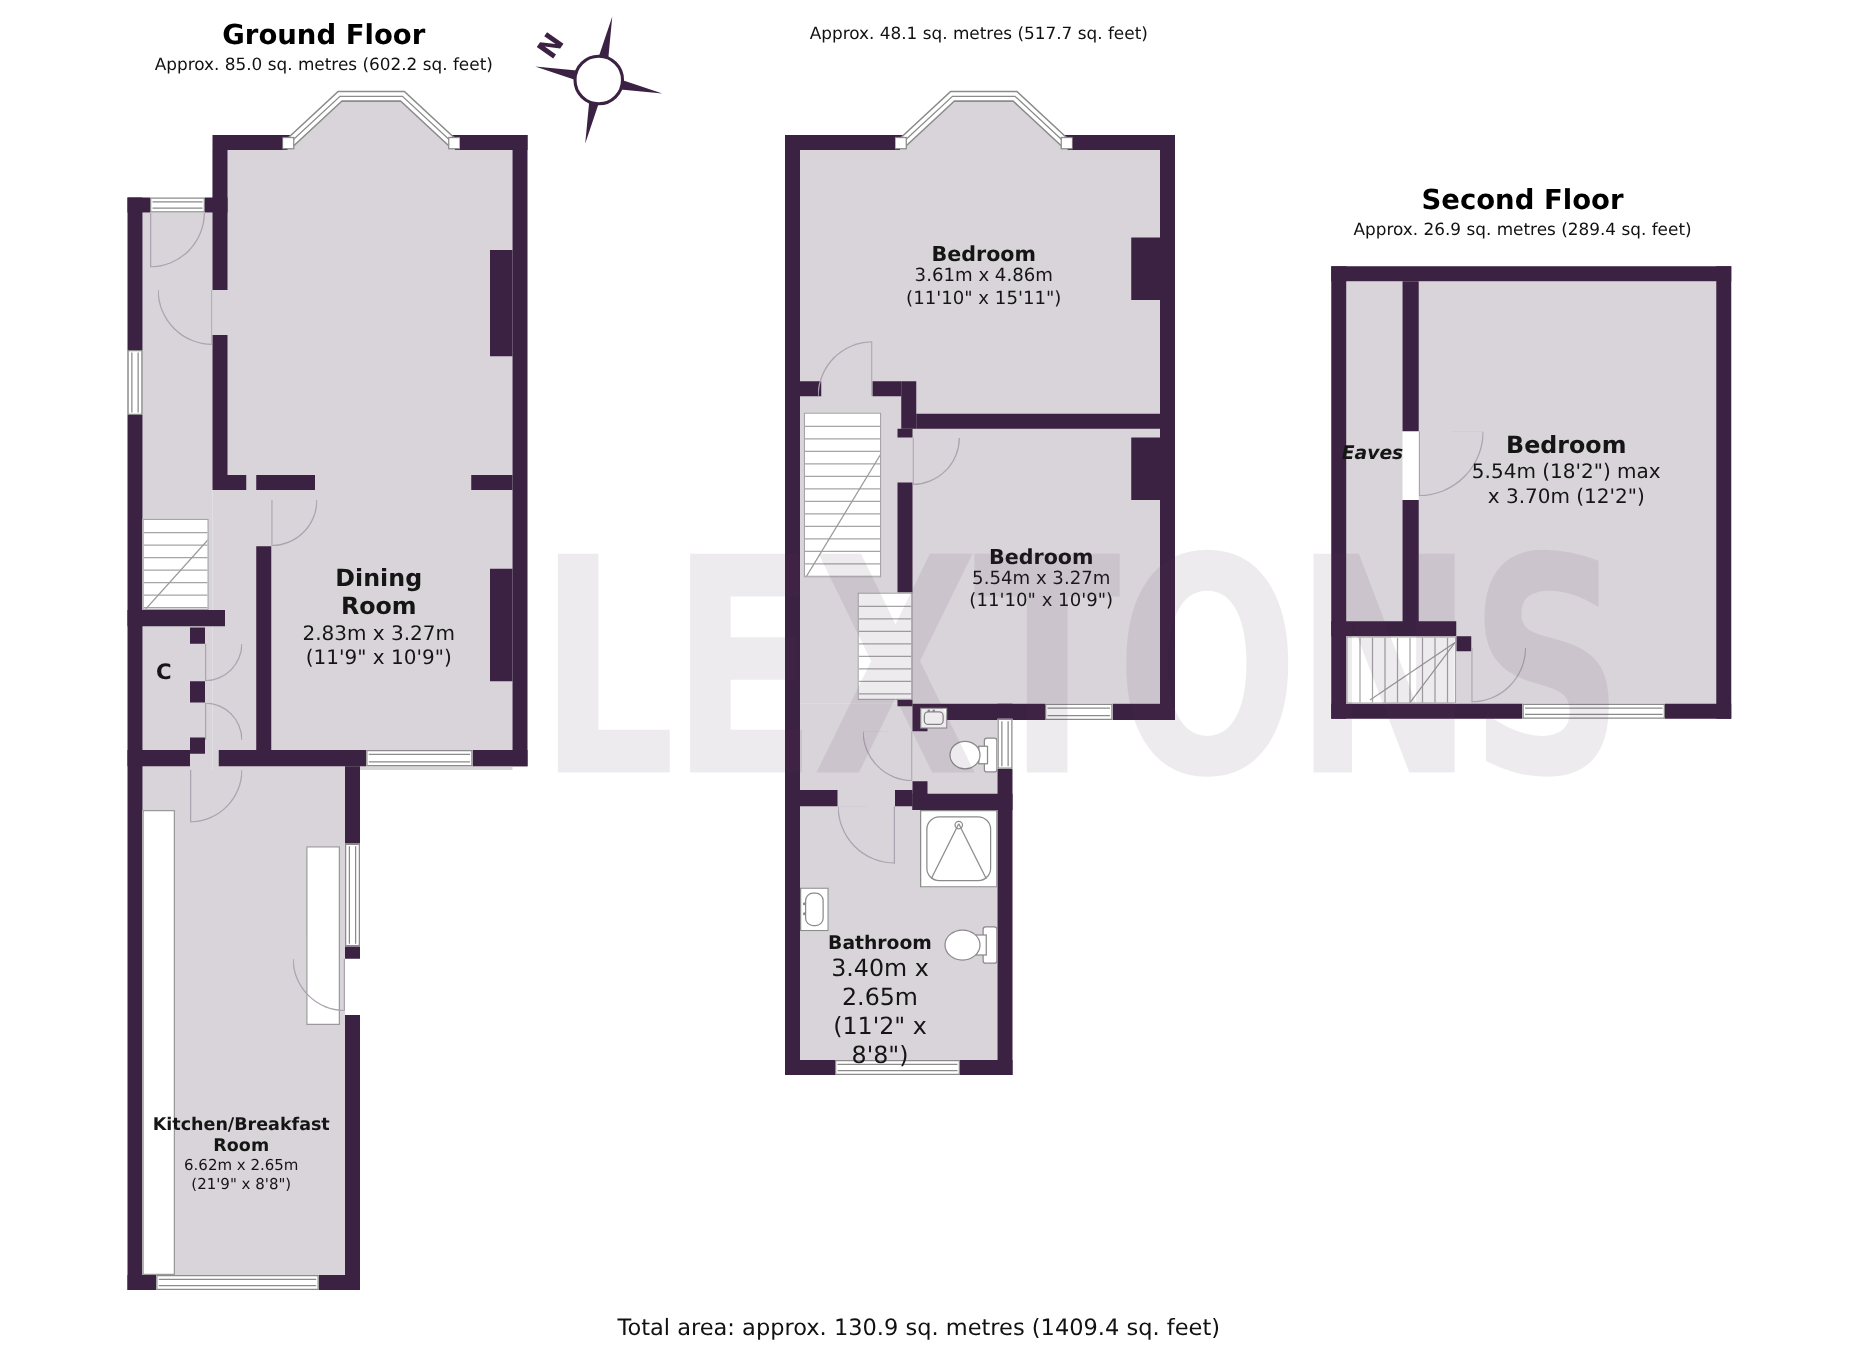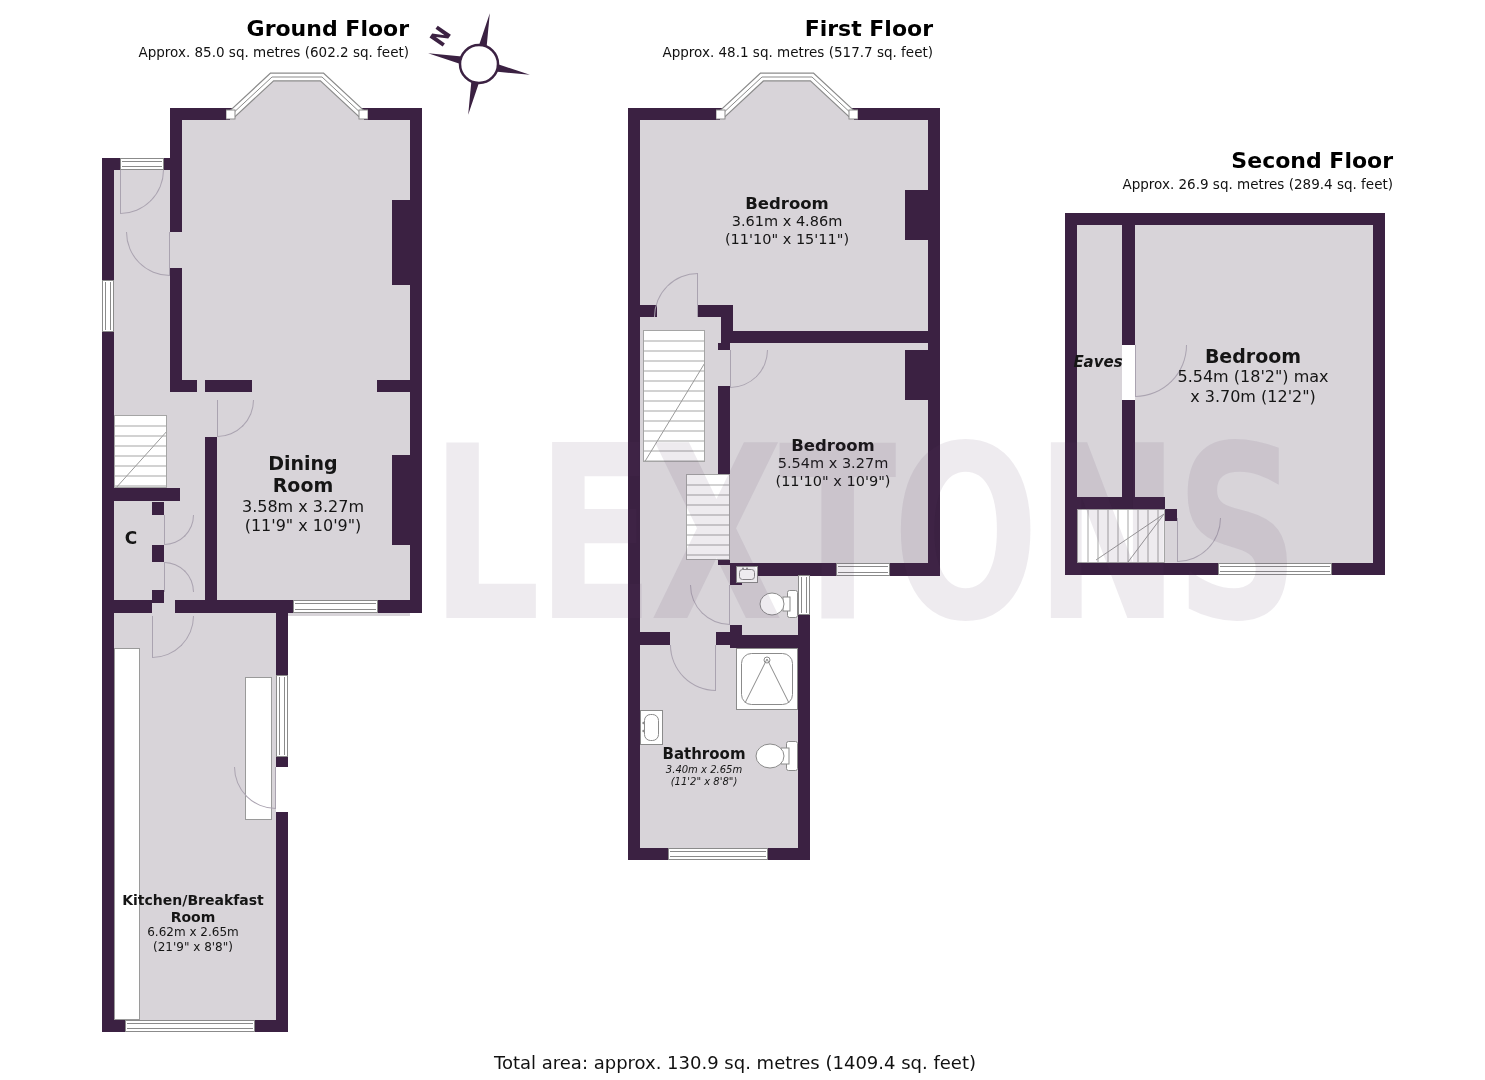--- a/index.html
+++ b/index.html
@@ -18,31 +18,31 @@
   .arc.br{border-radius:0 0 100% 0;border-top:none;}
   .arc.bl{border-radius:0 0 0 100%;border-top:none;}
   .arc.tl{border-radius:100% 0 0 0;border-bottom:none;}
   .arc.tr{border-radius:0 100% 0 0;border-bottom:none;}
   .stairs{position:absolute;background:#fff;border:1px solid #a5a5a5;box-sizing:border-box;z-index:4;overflow:hidden;}
   .fixture{position:absolute;z-index:4;}
   .bay{position:absolute;z-index:4;}
   .watermark{position:absolute;left:310px;top:400px;width:860px;height:270px;text-align:center;
     font-weight:bold;font-size:240px;line-height:270px;letter-spacing:-6px;
     color:rgba(88,62,96,0.10);transform:scaleX(0.72);transform-origin:50% 50%;z-index:2;white-space:nowrap;}
-  .floor-title{position:absolute;text-align:right;z-index:6;}
+  .floor-title{position:absolute;text-align:center;z-index:6;}
   .ft-name{font-size:22px;font-weight:bold;color:#000;}
   .ft-area{font-size:13.5px;margin-top:3px;color:#111;}
   .room-label{position:absolute;text-align:center;z-index:6;color:#151515;}
   .rl-name{font-weight:bold;}
   .lg .rl-name{font-size:19px;line-height:1.18;}
   .lg .rl-dim{font-size:16px;line-height:1.22;}
   .md .rl-name{font-size:16.5px;line-height:1.18;}
   .md .rl-dim{font-size:14.5px;line-height:1.22;}
   .sm .rl-name{font-size:15px;line-height:1.18;}
-  .sm .rl-dim{font-size:10px;line-height:1.22;font-style:italic;}
+  .sm .rl-dim{font-size:19px;line-height:1.22;}
   .xs .rl-name{font-size:14px;line-height:1.18;}
   .xs .rl-dim{font-size:12px;line-height:1.22;}
   .closet-label .rl-name{font-size:17px;}
   .eaves-label .rl-name{font-size:15px;font-style:italic;}
   .footer{position:absolute;left:300px;top:1052px;width:870px;text-align:center;font-size:18px;z-index:6;color:#111;}
 </style>
 </head>
 <body>
 
 <div class="canvas">
@@ -56,21 +56,20 @@
     </g>
     <circle cx="55" cy="58" r="19" fill="#fff" stroke="#3b2142" stroke-width="2.5"></circle>
     <text x="10" y="40" transform="rotate(-55 16 34)" font-size="22" font-weight="bold" fill="#3b2142">N</text>
   </svg>
 
   <div class="floor-title" style="left:109px;top:16px;width:300px">
     <div class="ft-name">Ground Floor</div>
     <div class="ft-area">Approx. 85.0 sq. metres (602.2 sq. feet)</div>
   </div>
   <div class="floor-title" style="left:633px;top:16px;width:300px">
-    <div class="ft-name">First Floor</div>
     <div class="ft-area">Approx. 48.1 sq. metres (517.7 sq. feet)</div>
   </div>
   <div class="floor-title" style="left:1043px;top:148px;width:350px">
     <div class="ft-name">Second Floor</div>
     <div class="ft-area">Approx. 26.9 sq. metres (289.4 sq. feet)</div>
   </div>
 
   <div class="plan" id="plan-gf" style="left:100px;top:70px;width:325px;height:965px">
 
     <svg class="bay" style="left:126px;top:2px" width="142" height="48">
@@ -97,21 +96,21 @@
       <line x1="6" y1="36" x2="6" y2="64" stroke="#8b8b8b"></line>
       <line x1="10" y1="36" x2="10" y2="64" stroke="#8b8b8b"></line>
       <line x1="14" y1="36" x2="14" y2="64" stroke="#8b8b8b"></line>
       <line x1="18" y1="36" x2="18" y2="64" stroke="#8b8b8b"></line>
       <line x1="22" y1="36" x2="22" y2="64" stroke="#8b8b8b"></line>
     </svg>
 
     <div class="room-label lg" style="left:113px;top:382px;width:180px">
       <div class="rl-name">Dining</div>
       <div class="rl-name">Room</div>
-      <div class="rl-dim">3.58m x 3.27m</div>
+      <div class="rl-dim">2.83m x 3.27m</div>
       <div class="rl-dim">(11'9" x 10'9")</div>
     </div>
     <div class="room-label xs" style="left:13px;top:822px;width:160px">
       <div class="rl-name">Kitchen/Breakfast</div>
       <div class="rl-name">Room</div>
       <div class="rl-dim">6.62m x 2.65m</div>
       <div class="rl-dim">(21'9" x 8'8")</div>
     </div>
     <div class="room-label closet-label" style="left:8px;top:458px;width:46px">
       <div class="rl-name">C</div>

